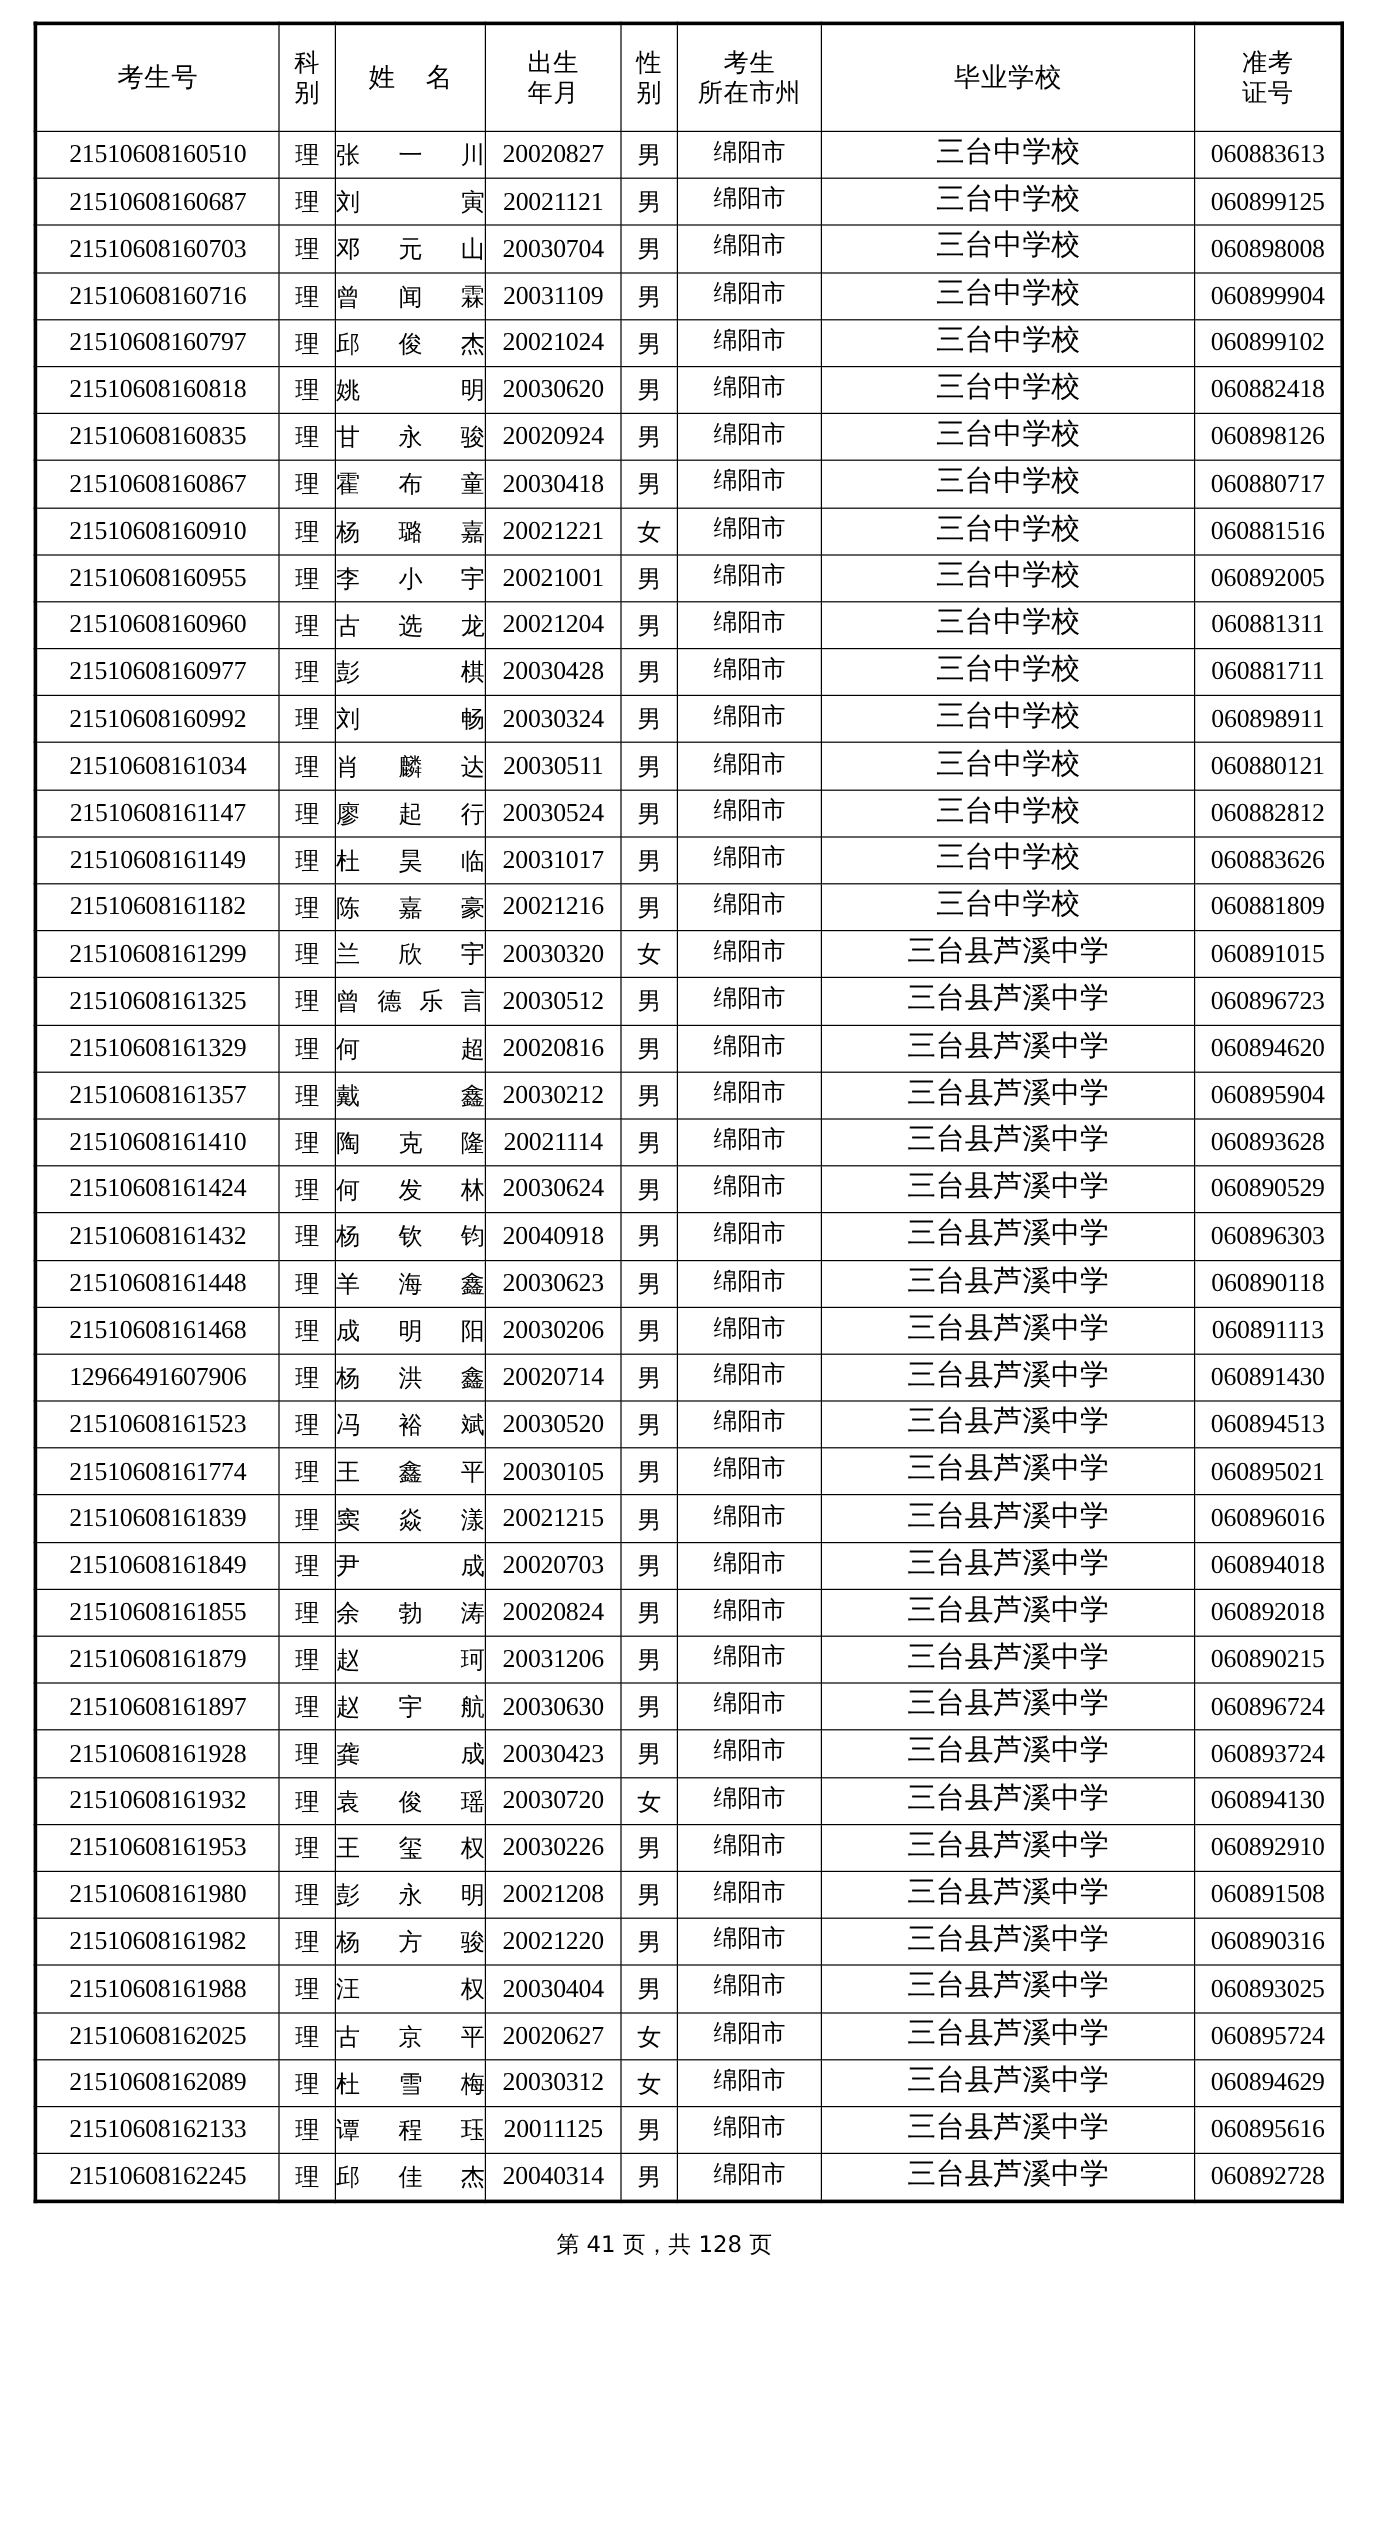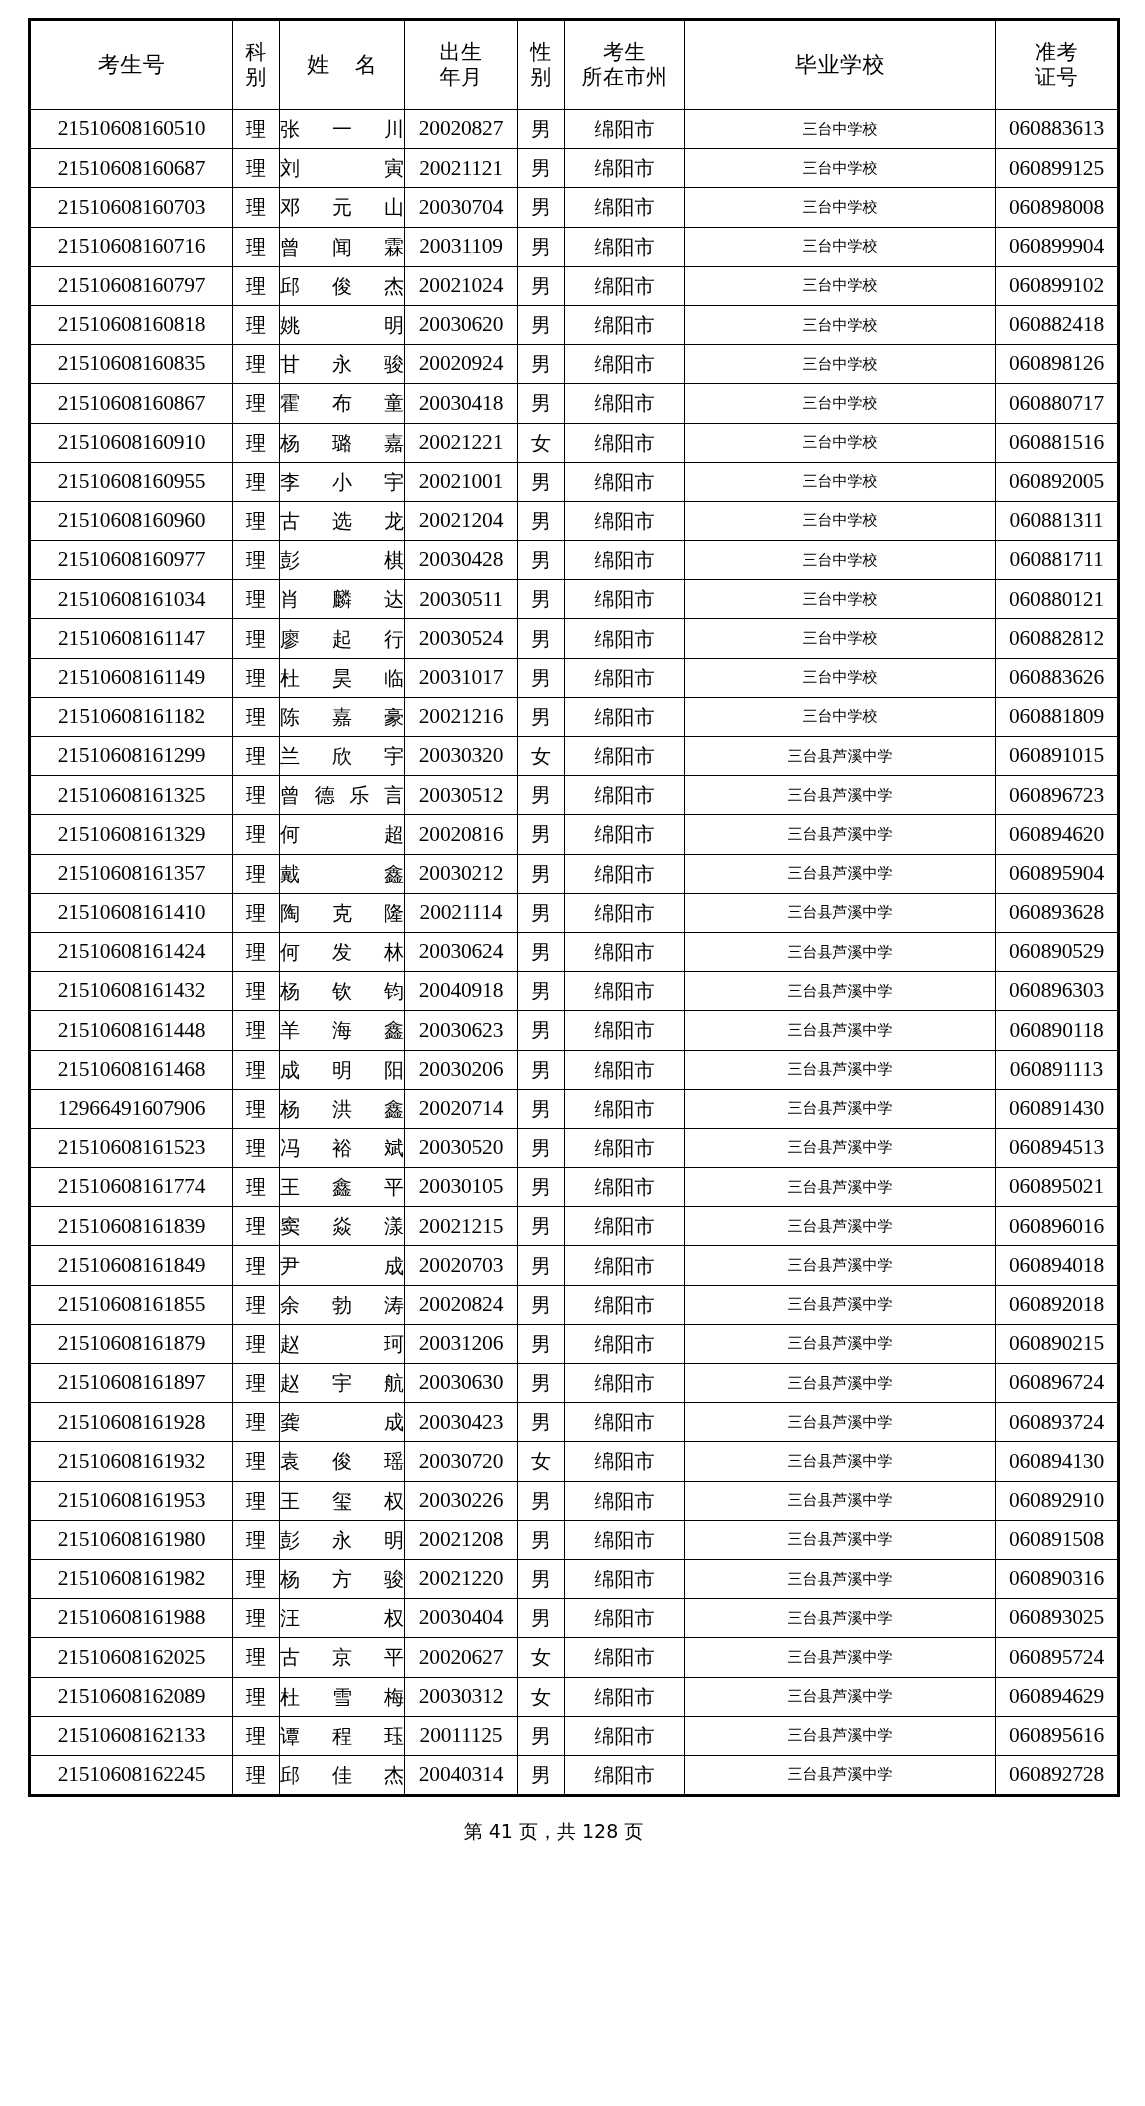--- a/index.html
+++ b/index.html
@@ -83,21 +83,21 @@
     line-height: 1;
     height: 38.2px;
   }
 
   td.num {
     font-family: "Liberation Serif", "DejaVu Serif", serif;
     font-size: 21.5px;
     letter-spacing: -0.2px;
   }
   td.cjk {
-    font-family: Liberation Serif, serif;
+    font-family: Liberation Mono, monospace;
     font-size: 20px;
   }
   td.kb {
     font-family: "DejaVu Sans", "Liberation Sans", sans-serif;
     font-size: 20px;
   }
   td.sx {
     font-family: "DejaVu Sans", "Liberation Sans", sans-serif;
     font-size: 20px;
   }
@@ -114,22 +114,22 @@
     width: 100%;
   }
   td.name-cell .name-inner.n4 {
     justify-content: space-between;
   }
   td.name-cell .name-inner span {
     display: inline-block;
   }
 
   td.school-cell {
-    font-family: Liberation Serif, serif;
-    font-size: 15px;
+    font-family: Liberation Mono, monospace;
+    font-size: 24px;
   }
 
   .footer {
     margin-top: 22px;
     text-align: center;
     font-family: "DejaVu Sans", "Liberation Sans", sans-serif;
     font-size: 19px;
     color: #000;
   }
 </style>
@@ -366,20 +366,35 @@
               <span>棋</span>
             </span>
           </td>
           <td class="num">20030428</td>
           <td class="sx">男</td>
           <td class="cjk">绵阳市</td>
           <td class="school-cell">三台中学校</td>
           <td class="num">060881711</td>
         </tr>
         <tr>
+          <td class="num">21510608160992</td>
+          <td class="kb">理</td>
+          <td class="name-cell">
+            <span class="name-inner n2">
+              <span>刘</span>
+              <span>畅</span>
+            </span>
+          </td>
+          <td class="num">20030324</td>
+          <td class="sx">男</td>
+          <td class="cjk">绵阳市</td>
+          <td class="school-cell">三台中学校</td>
+          <td class="num">060898911</td>
+        </tr>
+        <tr>
           <td class="num">21510608161034</td>
           <td class="kb">理</td>
           <td class="name-cell">
             <span class="name-inner n3">
               <span>肖</span>
               <span>麟</span>
               <span>达</span>
             </span>
           </td>
           <td class="num">20030511</td>

